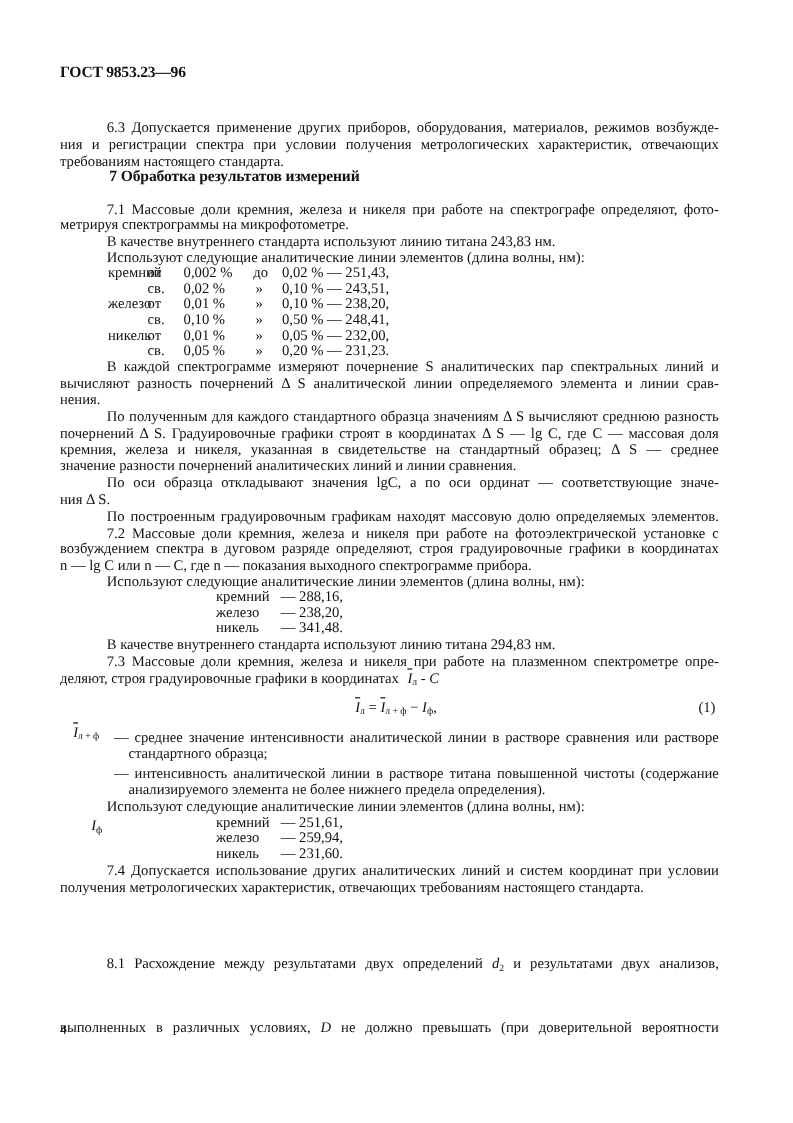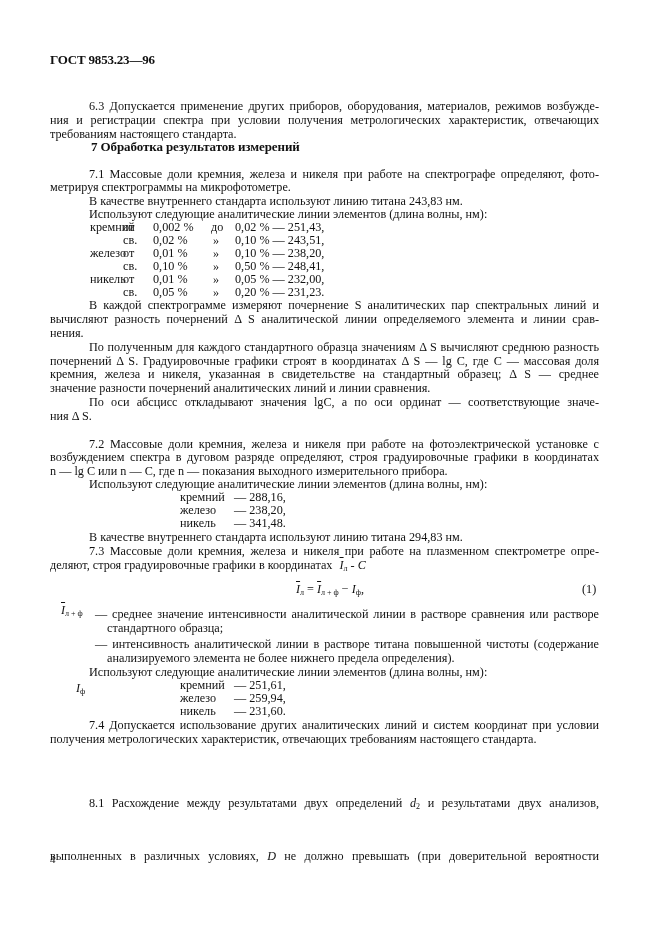--- a/index.html
+++ b/index.html
@@ -95,29 +95,30 @@
   </div>
 
   <div>
     <div class="line ind just" style="top:341px">По полученным для каждого стандартного образца значениям Δ S вычисляют среднюю разность</div>
     <div class="line just" style="top:355px">почернений Δ S. Градуировочные графики строят в координатах Δ S — lg C, где C — массовая доля</div>
     <div class="line just" style="top:368px">кремния, железа и никеля, указанная в свидетельстве на стандартный образец; Δ S — среднее</div>
     <div class="line" style="top:382px">значение разности почернений аналитических линий и линии сравнения.</div>
   </div>
 
   <div>
-    <div class="line ind just" style="top:396px">По оси абсцисс откладывают значения lgC, а по оси ординат — соответствующие значе-</div>
+    <div class="line ind just" style="top:396px">По оси образца откладывают значения lgC, а по оси ординат — соответствующие значе-</div>
     <div class="line" style="top:410px">ния Δ S.</div>
   </div>
 
+  <div class="line ind just" style="top:424px">По построенным градуировочным графикам находят массовую долю определяемых элементов.</div>
 
   <div>
     <div class="line ind just" style="top:438px">7.2  Массовые доли кремния, железа и никеля при работе на фотоэлектрической установке с</div>
     <div class="line just" style="top:451px">возбуждением спектра в дуговом разряде определяют, строя градуировочные графики в координатах</div>
-    <div class="line" style="top:465px">n — lg C или n — C, где n — показания выходного измерительного прибора.</div>
+    <div class="line" style="top:465px">n — lg C или n — C, где n — показания выходного спектрограмме прибора.</div>
     <div class="line ind" style="top:478px">Используют следующие аналитические линии элементов (длина волны, нм):</div>
   </div>
 
   <div class="tbl" style="left:180px; top:491px; width:200px;">
     <div class="row">
       <span style="left:0">кремний</span>
       <span style="left:54px">— 288,16,</span>
     </div>
     <div class="row">
       <span style="left:0">железо</span>

